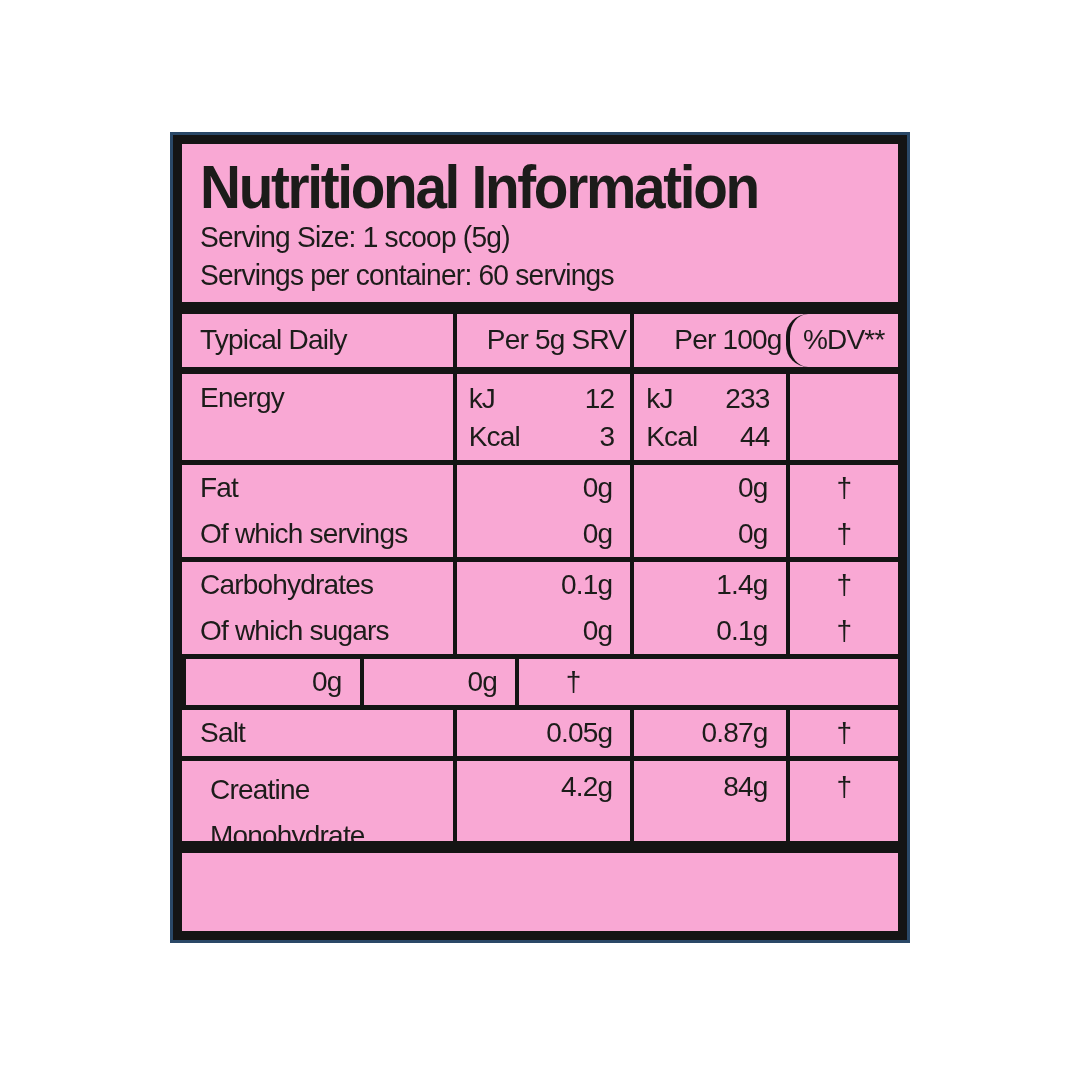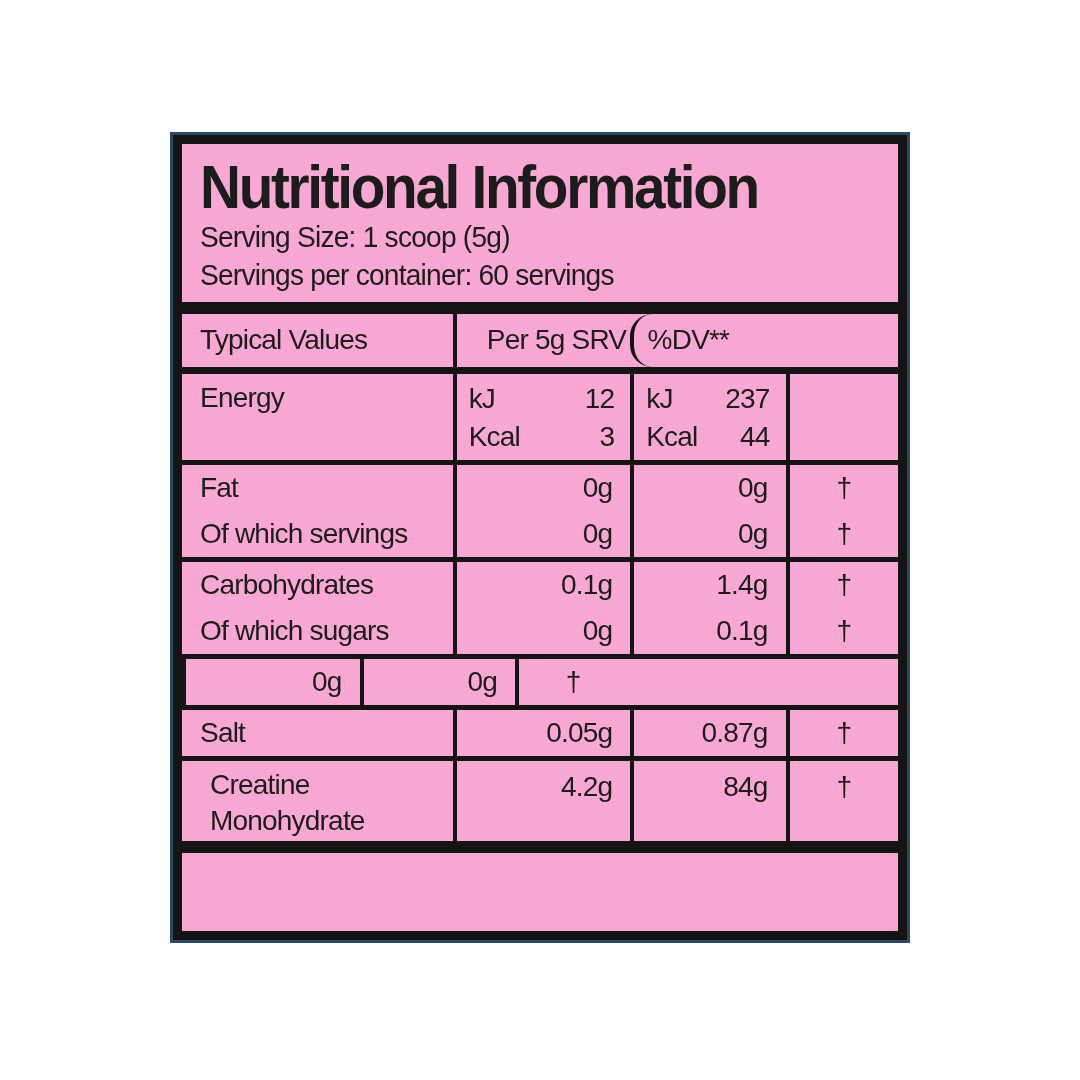--- a/index.html
+++ b/index.html
@@ -67,21 +67,21 @@
     line-height: 38px;
   }
   .energy-row .c2, .energy-row .c3 { padding-top: 6px; }
   
   .line-46 { line-height: 46px; height: 46px; }
   .val-cell { text-align: right; padding-right: 18px; }
   .dv-cell  { text-align: center; }
   .group-2 .gcol { display: flex; flex-direction: column; }
   
   .creatine-row { height: 80px; }
-  .creatine-row .c1 { padding-top: 6px; line-height: 36px; padding-right: 30px; padding-left: 28px; }
+  .creatine-row .c1 { padding-top: 6px; line-height: 46px; padding-right: 30px; padding-left: 28px; }
   .creatine-row .c2, .creatine-row .c3, .creatine-row .c4 { padding-top: 6px; line-height: 40px; }
   
   .footer-section {
     flex: 1 1 auto;
     padding: 14px 20px 10px 18px;
   }
   .footnote {
     font-size: 28.5px;
     letter-spacing: -0.6px;
     line-height: 1.55;
@@ -96,43 +96,44 @@
 
   <div class="title-section">
     <div class="main-title">Nutritional Information</div>
     <div class="sub-line">Serving Size: 1 scoop (5g)</div>
     <div class="sub-line">Servings per container: 60 servings</div>
   </div>
 
   <div class="sep-lg"></div>
 
   <div class="trow header-row">
-    <div class="c1 t-text">Typical Values</div>
+    <div class="c1 t-text">Typical Daily</div>
     <div class="c2 t-text hdr-right">Per 5g SRV</div>
+    <div class="c3 t-text hdr-right">Per 100g</div>
     <div class="c4 t-text hdr-center">%DV**</div>
   </div>
 
   <div class="sep-md"></div>
 
   <div class="trow energy-row">
     <div class="c1 t-text">Energy</div>
     <div class="c2">
       <div class="unit-line t-text">
         <span>kJ</span>
         <span>12</span>
       </div>
       <div class="unit-line t-text">
         <span>Kcal</span>
         <span>3</span>
       </div>
     </div>
     <div class="c3">
       <div class="unit-line t-text">
         <span>kJ</span>
-        <span>237</span>
+        <span>233</span>
       </div>
       <div class="unit-line t-text">
         <span>Kcal</span>
         <span>44</span>
       </div>
     </div>
     <div class="c4"></div>
   </div>
 
   <div class="sep-sm"></div>

